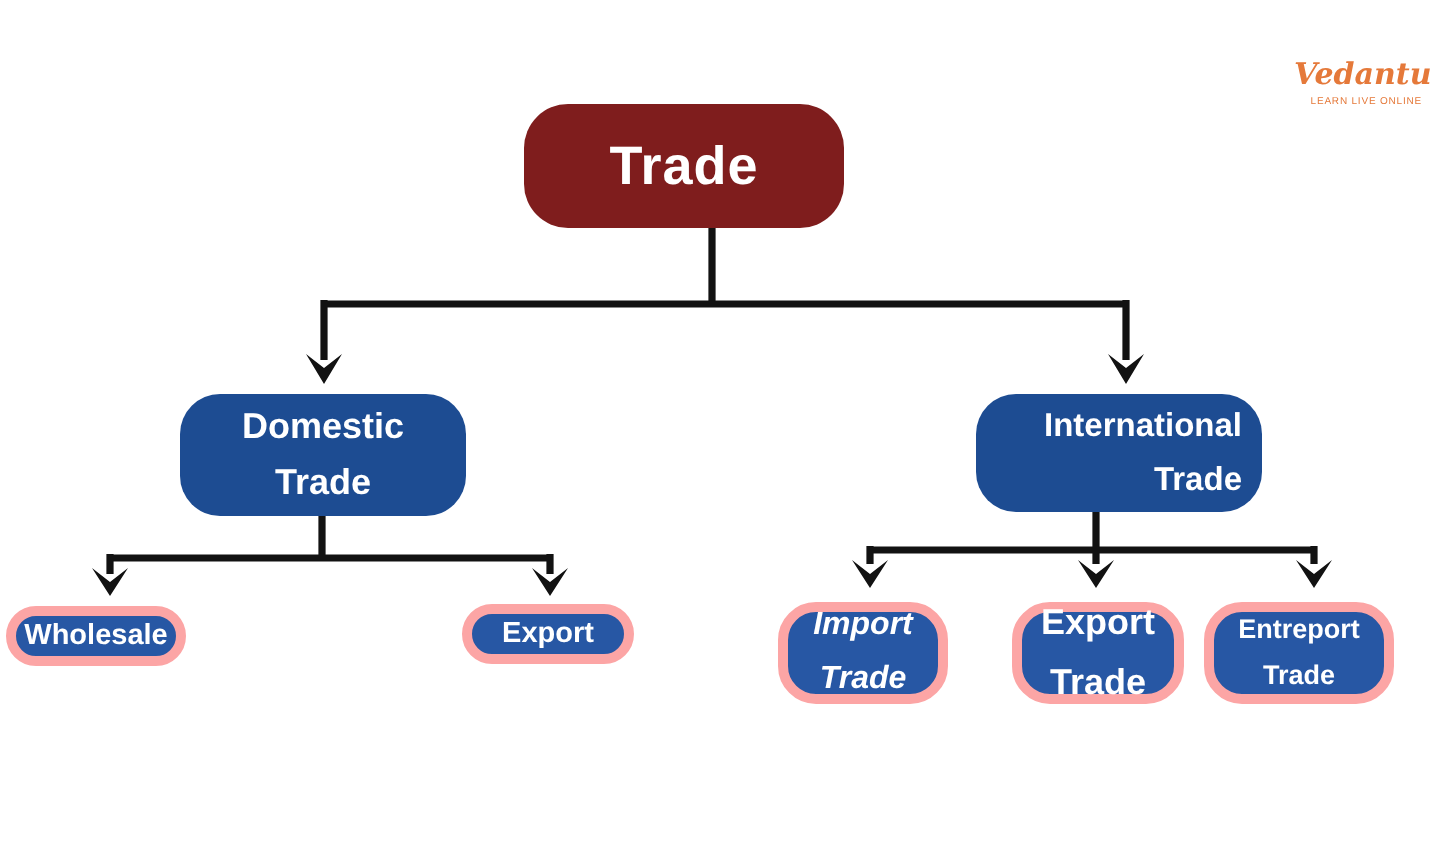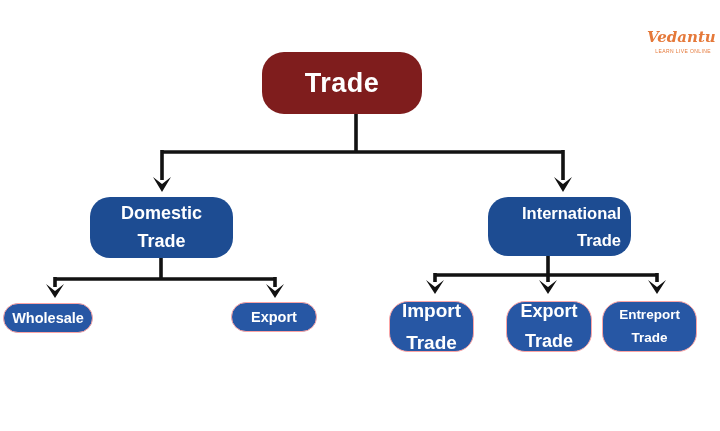--- a/index.html
+++ b/index.html
@@ -57,40 +57,41 @@
     left: 488px; top: 197px; width: 143px; height: 59px;
     background: #1D4C92;
     border-radius: 20px;
     font-size: 16.5px;
     line-height: 1.6;
     padding: 0 10px;
     text-align: right;
   }
   .leaf {
     background: #2757A4;
-    border: 1px solid #fca5a5;
+    border: 5px solid #fca5a5;
   }
   #node-wholesale {
     left: 3px; top: 303px; width: 90px; height: 30px;
     border-radius: 15px;
     font-size: 14.5px;
     padding: 0 4px;
   }
   #node-retail {
     left: 231px; top: 302px; width: 86px; height: 30px;
     border-radius: 15px;
     font-size: 14.5px;
     padding: 0 4px;
   }
   #node-import {
     left: 389px; top: 301px; width: 85px; height: 51px;
     border-radius: 19px;
-    font-size: 19px;
+    font-size: 16px;
     line-height: 1.65;
     padding: 0 8px;
+    font-style: italic;
   }
   #node-export {
     left: 506px; top: 301px; width: 86px; height: 51px;
     border-radius: 19px;
     font-size: 18px;
     line-height: 1.65;
     padding: 0 8px;
   }
   #node-entreport {
     left: 602px; top: 301px; width: 95px; height: 51px;

